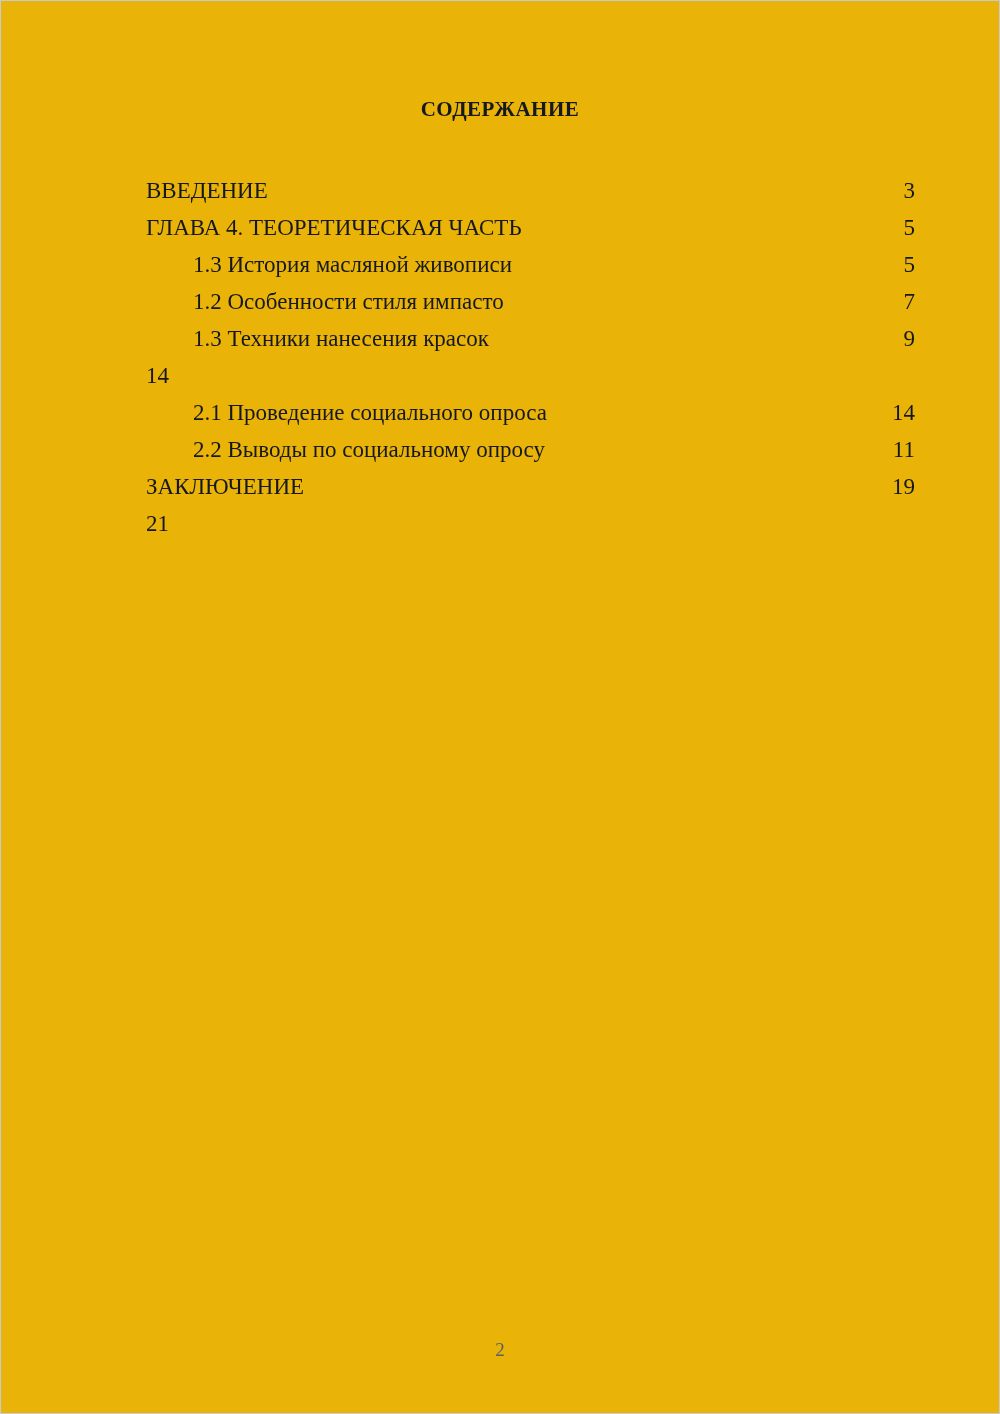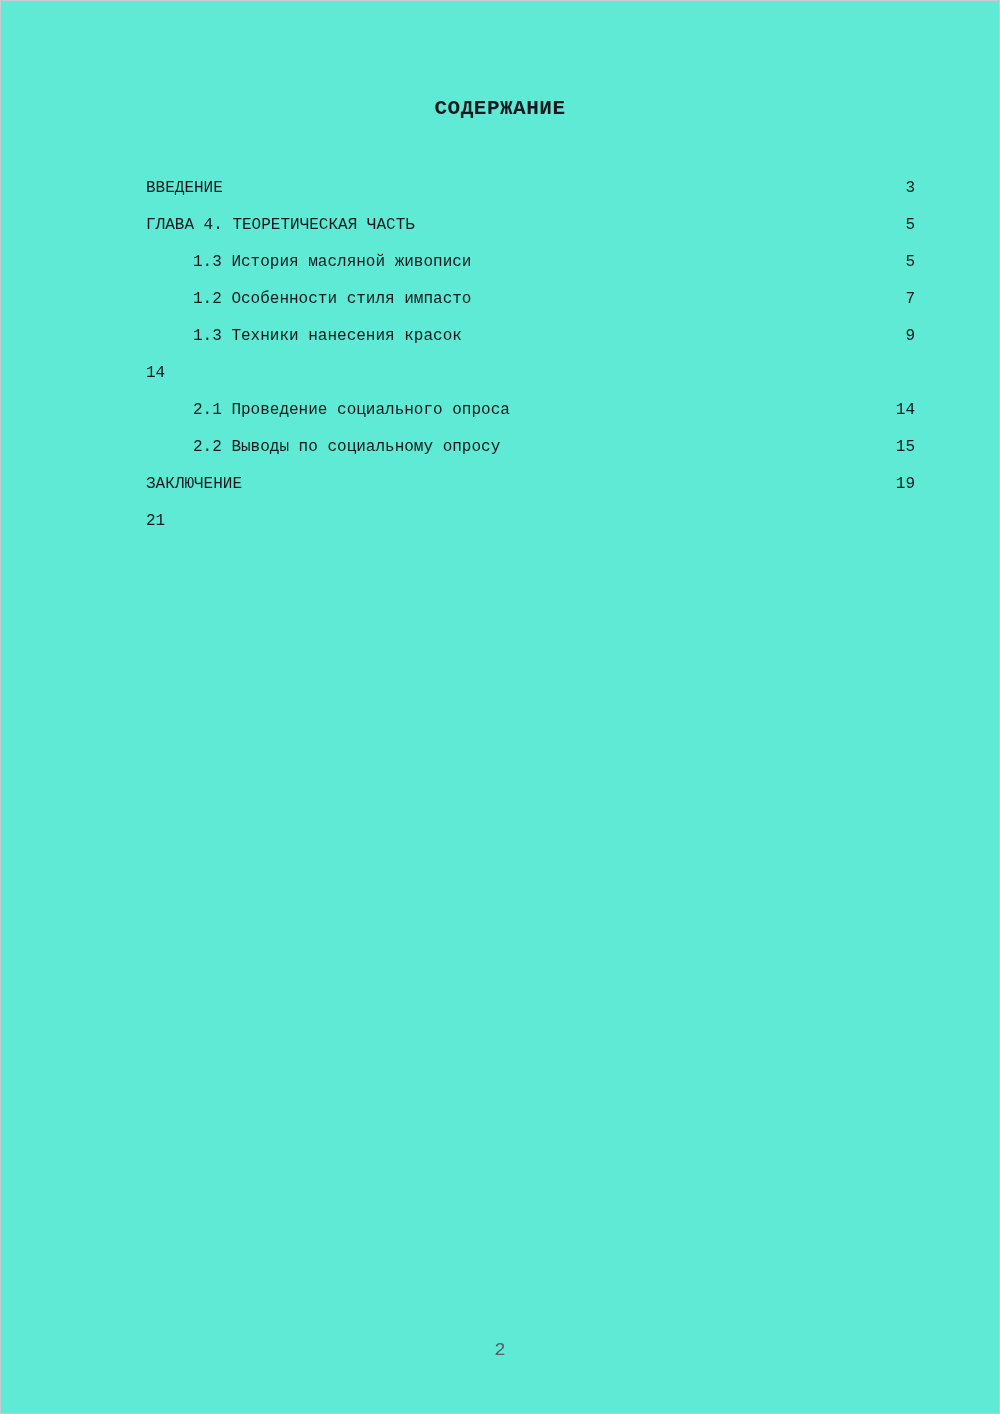--- a/index.html
+++ b/index.html
@@ -4,23 +4,23 @@
 <style>
   html, body {
     margin: 0;
     padding: 0;
     background: #ffffff;
   }
   .page {
     position: relative;
     width: 998px;
     height: 1412px;
-    background: #5eead4;
+    background: #eab308;
     border: 1px solid #c3cbd4;
-    font-family: Liberation Mono, monospace;
+    font-family: Liberation Serif, serif;
     color: #15181e;
     box-sizing: content-box;
     overflow: hidden;
   }
   .doc-title {
     margin-top: 96px;
     text-align: center;
     font-size: 21px;
     font-weight: bold;
     letter-spacing: 0.5px;
@@ -29,21 +29,21 @@
   .toc {
     margin-top: 50px;
     padding-left: 145px;
     padding-right: 84px;
   }
   .toc-row {
     display: flex;
     align-items: flex-end;
     justify-content: space-between;
     height: 37px;
-    font-size: 16px;
+    font-size: 23px;
     line-height: 37px;
   }
   .toc-row .label {
     white-space: nowrap;
   }
   .toc-row .pagenum {
     white-space: nowrap;
     text-align: right;
   }
   .toc-row.level-1 .label {
@@ -98,21 +98,21 @@
       <span class="pagenum">14</span>
     </div>
 
     <div class="toc-row level-1">
       <span class="label">2.1 Проведение социального опроса</span>
       <span class="pagenum">14</span>
     </div>
 
     <div class="toc-row level-1">
       <span class="label">2.2 Выводы по социальному опросу</span>
-      <span class="pagenum">15</span>
+      <span class="pagenum">11</span>
     </div>
 
     <div class="toc-row">
       <span class="label">ЗАКЛЮЧЕНИЕ</span>
       <span class="pagenum">19</span>
     </div>
 
     <div class="toc-row">
       <span class="pagenum">21</span>
     </div>

